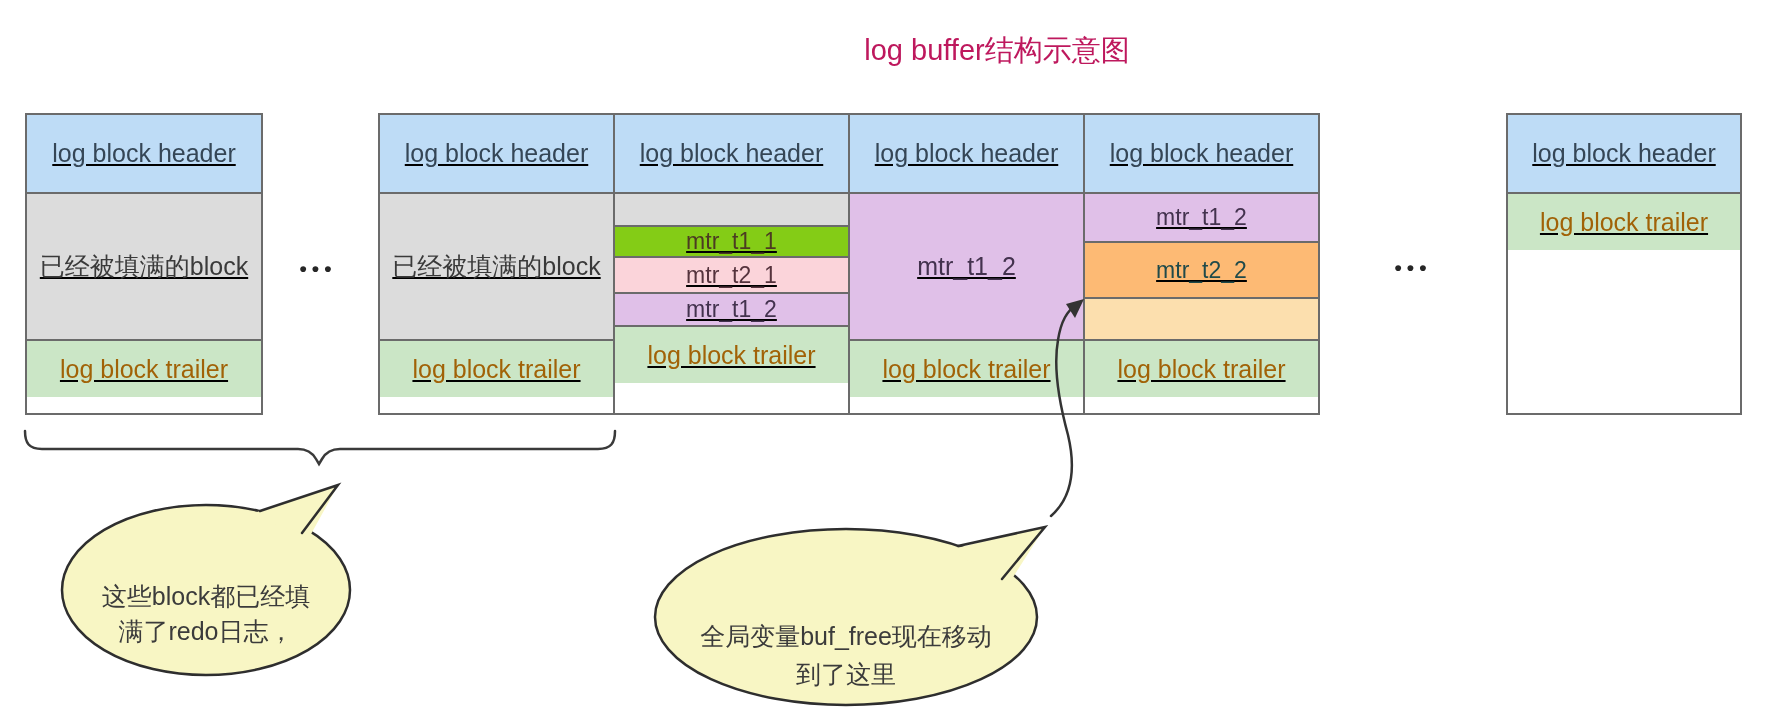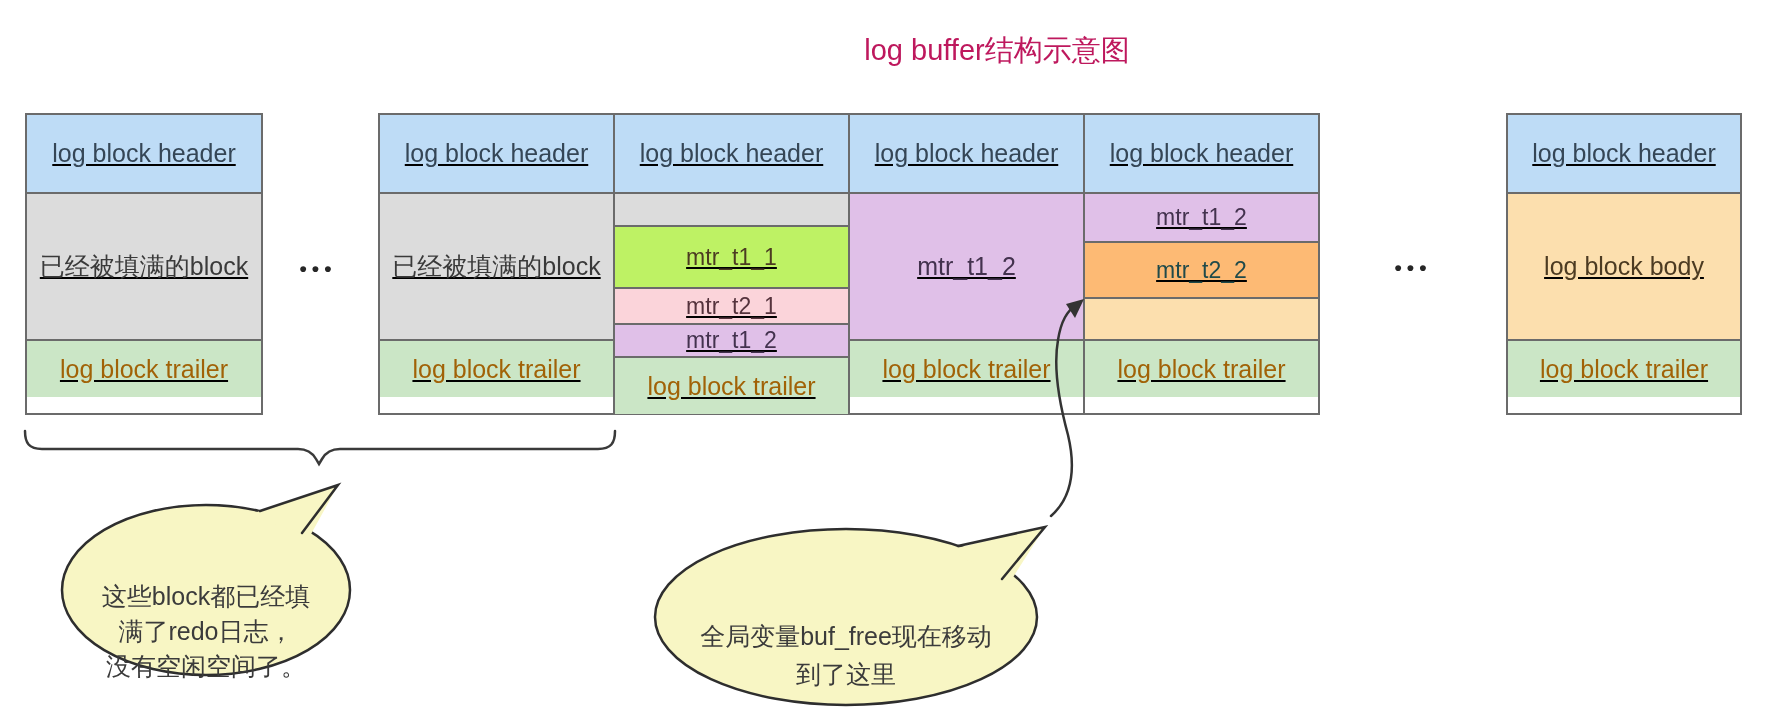--- a/index.html
+++ b/index.html
@@ -28,21 +28,21 @@
     white-space:nowrap;
   }
   .seg:last-child{border-bottom:none;}
   .h-header {height:79px;background:#bedcf6;color:#354656;}
   .h-filled {height:147px;background:#dcdcdc;color:#3a3a3a;}
   .h-trailer{height:56px;background:#cbe6c6;color:#a16207;}
   .h-body   {height:147px;background:#fcdfae;color:#4c3b22;}
   .h-mtr-big{height:147px;background:#e0c0e8;color:#43324e;}
   .mtr{font-size:23px;}
   .h3-gap{height:33px;background:#dcdcdc;}
-  .h3-t11{height:62px;background:#bef264;color:#4c3b22;}
+  .h3-t11{height:31px;background:#84cc16;color:#4c3b22;}
   .h3-t21{height:36px;background:#fbd4da;color:#55333d;}
   .h3-t12{height:33px;background:#e0c0e8;color:#43324e;}
   .h5-t12{height:49px;background:#e0c0e8;color:#43324e;}
   .h5-t22{height:56px;background:#fdba74;color:#1f4a4a;}
   .h5-free{height:42px;background:#fcdfae;}
   
   .dots{
     position:absolute;width:62px;text-align:center;font-size:21px;font-weight:bold;
     letter-spacing:5px;line-height:24px;color:#262626;
   }
@@ -96,21 +96,20 @@
     <div class="seg h5-t12 mtr">mtr_t1_2</div>
     <div class="seg h5-t22 mtr">mtr_t2_2</div>
     <div class="seg h5-free"></div>
     <div class="seg h-trailer">log block trailer</div>
   </div>
 
   <div class="dots dots-right">•••</div>
 
   <div class="block b6">
     <div class="seg h-header">log block header</div>
-    <div class="seg h-body">log block body</div>
     <div class="seg h-trailer">log block trailer</div>
   </div>
 
   <svg class="overlay" viewBox="0 0 1768 719" width="1768" height="719" xmlns="http://www.w3.org/2000/svg">
 
     <path d="M 25 431 C 25 443, 29 449, 42 449 L 298 449 C 307 449, 312 452, 316 459 L 319 464
              L 322 459 C 326 452, 331 449, 340 449 L 598 449 C 611 449, 615 443, 615 431" fill="none" stroke="#3a3a3a" stroke-width="2.5" stroke-linecap="round"></path>
 
     <g>
       <ellipse cx="206" cy="590" rx="144" ry="85" fill="#f8f6c4" stroke="#2e2e2e" stroke-width="2.5"></ellipse>
@@ -127,20 +126,19 @@
     <g>
       <path d="M 1051 516 C 1070 499, 1077 473, 1068 435 C 1059 402, 1053 368, 1058 340
                C 1061 321, 1067 311, 1077 304" fill="none" stroke="#333333" stroke-width="2.5" stroke-linecap="round"></path>
       <polygon points="1084,299 1066,304 1075,318" fill="#333333"></polygon>
     </g>
   </svg>
 
   <div class="callout-text callout-left">
     <div>这些block都已经填</div>
     <div>满了redo日志，</div>
-    <div>没有空闲空间了。</div>
   </div>
   <div class="callout-text callout-right">
     <div>全局变量buf_free现在移动</div>
     <div>到了这里</div>
   </div>
 
 </div>
 
 </body></html>

